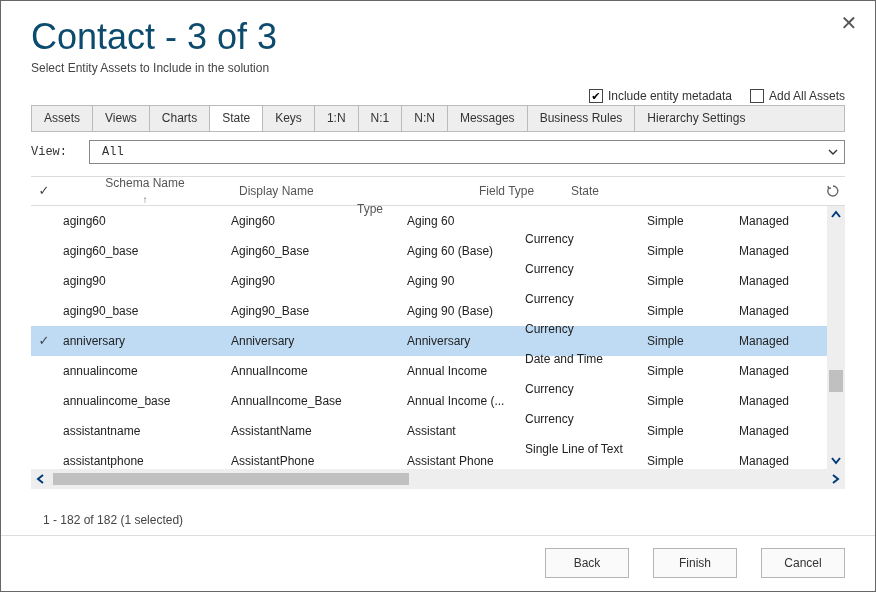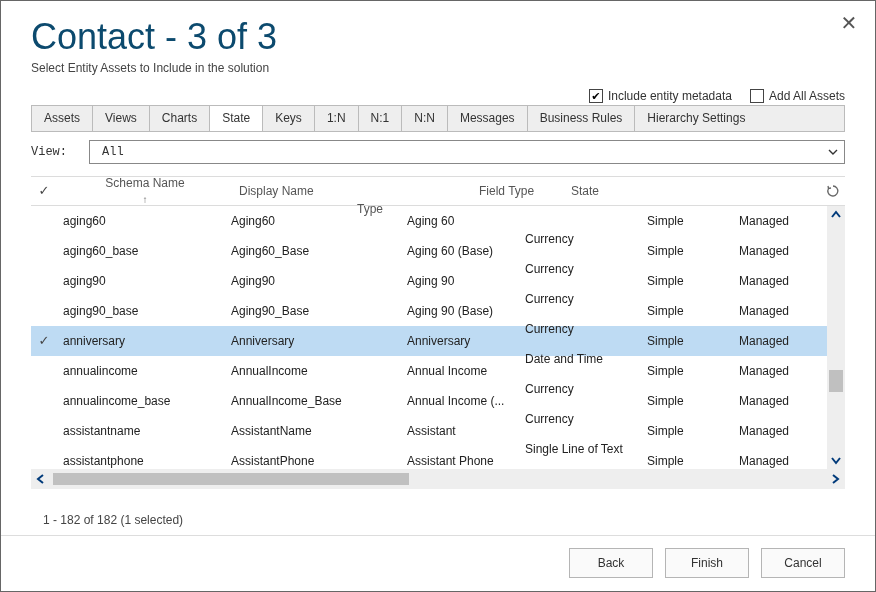--- a/index.html
+++ b/index.html
@@ -251,21 +251,21 @@
     font-size: 12px;
     color: #444;
     padding: 24px 0 8px 12px;
   }
   .footer {
     border-top: 1px solid #ddd;
     height: 56px;
     display: flex;
     align-items: center;
     justify-content: flex-end;
-    gap: 12px;
+    gap: 24px;
     padding: 0 30px;
   }
   .btn {
     min-width: 82px;
     height: 28px;
     border: 1px solid #b5b5b5;
     background: #fafafa;
     display:flex;
     align-items:center;
     justify-content:center;

